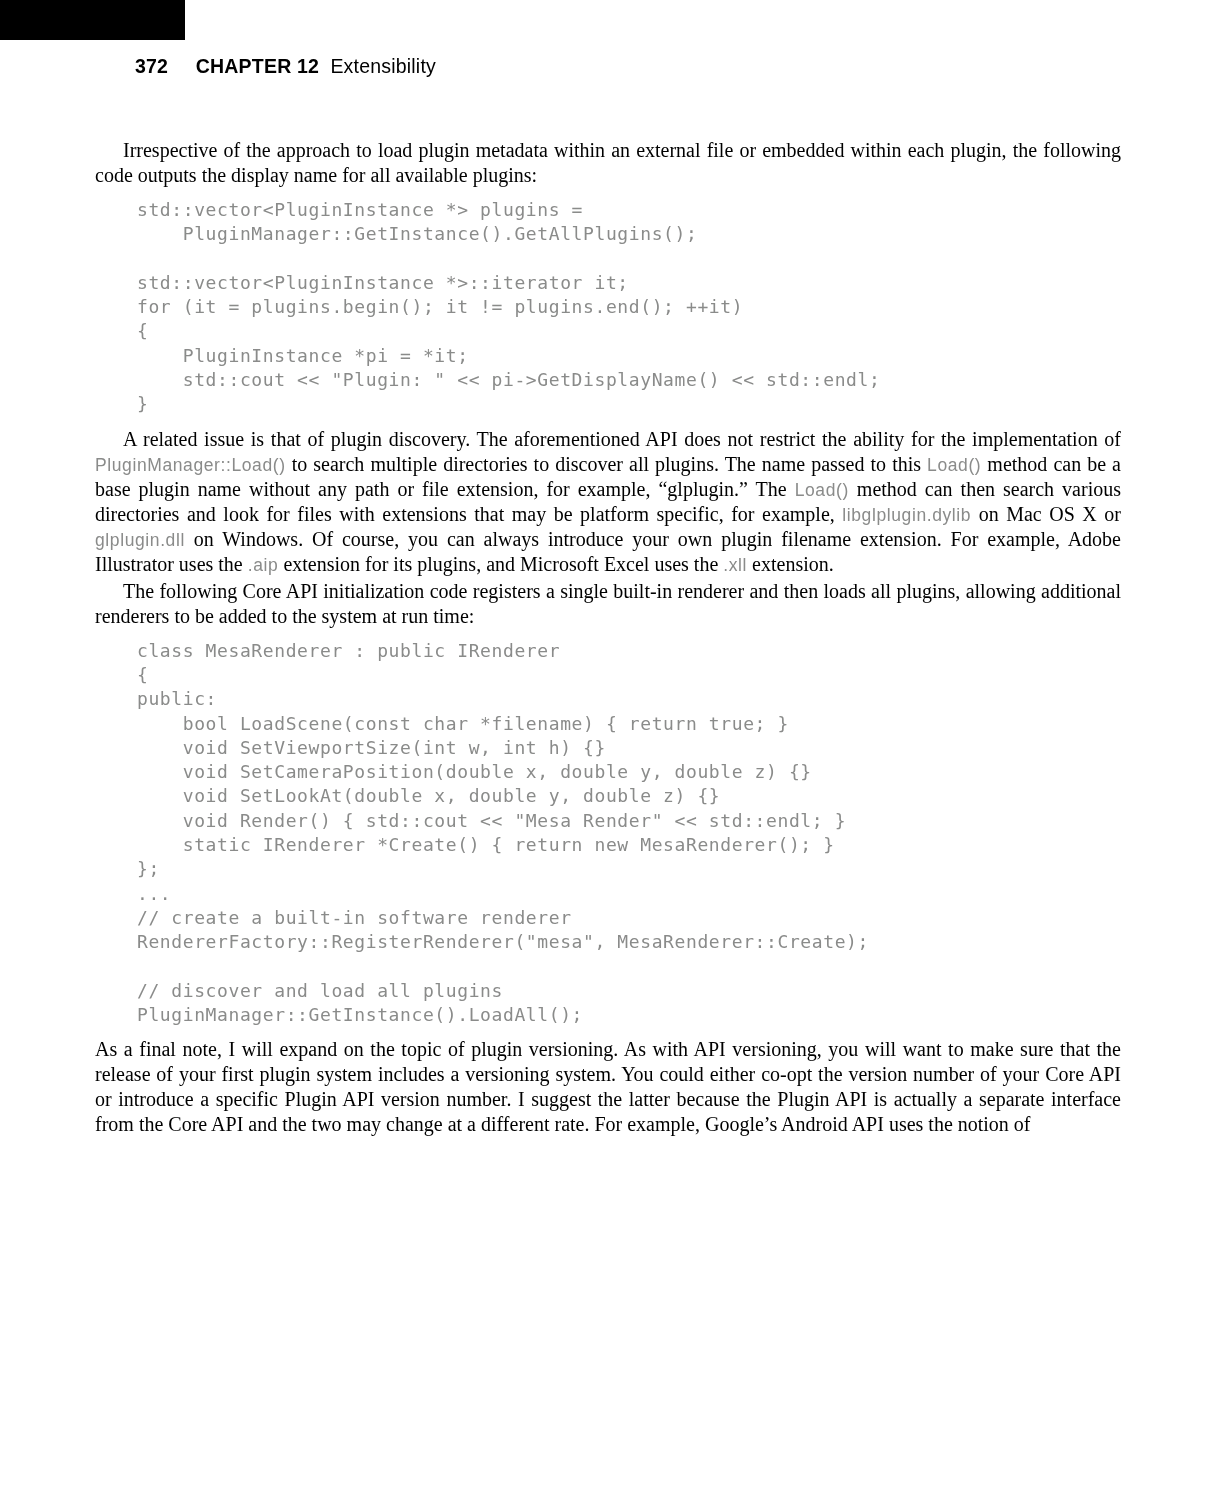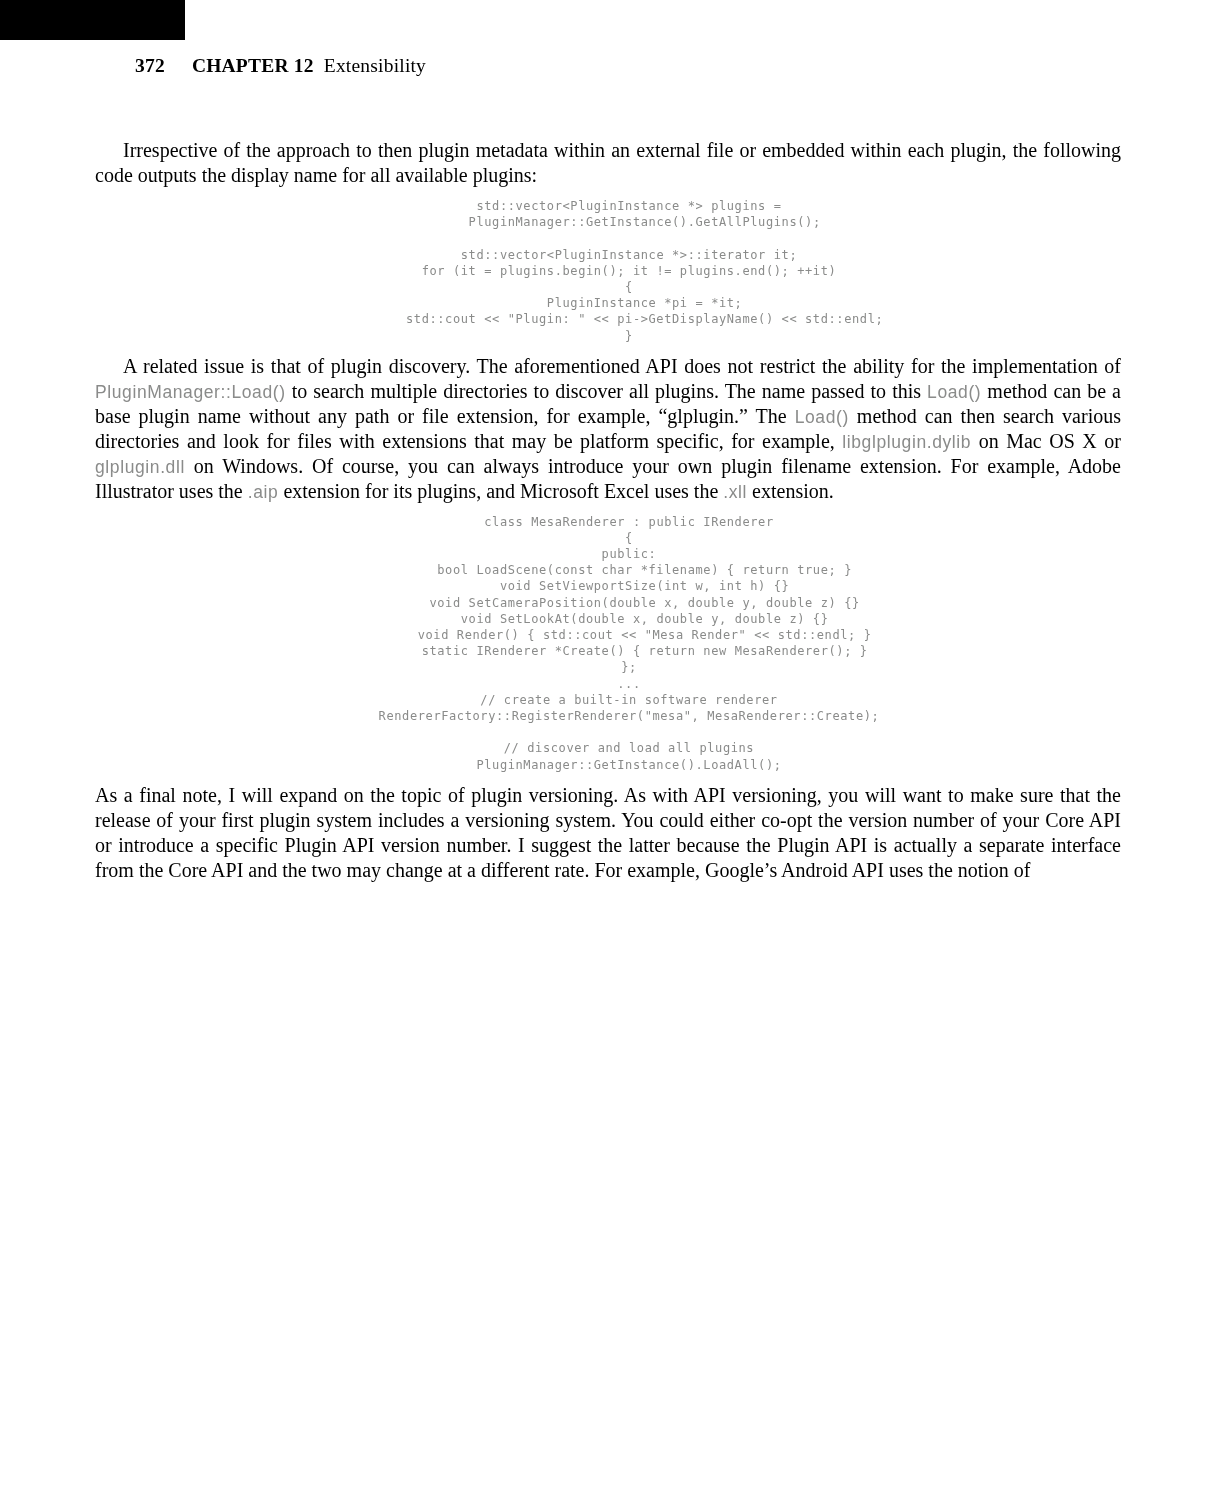--- a/index.html
+++ b/index.html
@@ -22,21 +22,21 @@
     top: 0;
     left: 0;
     width: 185px;
     height: 40px;
     background: #000;
   }
   .running-head {
     position: absolute;
     top: 55px;
     left: 135px;
-    font-family: Liberation Serif, serif;
+    font-family: Liberation Sans, sans-serif;
     font-size: 19.5px;
     letter-spacing: 0.2px;
   }
   .running-head .pageno {
     font-weight: 700;
     margin-right: 22px;
   }
   .running-head .chap {
     font-weight: 700;
   }
@@ -51,27 +51,26 @@
     font-size: 20px;
     line-height: 1.25;
   }
   p.body {
     margin: 0 0 2px 0;
     text-align: justify;
     text-indent: 28px;
   }
   pre.code {
     font-family: "Lucida Console", "Letter Gothic", Menlo, Consolas, monospace;
-    font-size: 12px;
+    font-size: 18px;
     line-height: 1.35;
     color: #8a8b8a;
     margin: 10px 0 10px 42px;
     white-space: pre;
     letter-spacing: 0.6px;
-    text-align: center;
   }
   code.inline {
     font-family: Liberation Sans, sans-serif;
     font-size: 17.5px;
     color: #8a8b8a;
     letter-spacing: 0.6px;
   }
   h3.section {
     font-family: Arial, Helvetica, sans-serif;
     font-size: 22px;
@@ -87,36 +86,37 @@
   <div class="top-band"></div>
 
   <div class="running-head">
     <span class="pageno">372</span>
     <span class="chap">CHAPTER 12</span>
     <span class="chaptitle">&nbsp;<span>Extensibility</span></span>
   </div>
 
   <div class="content">
 
-    <p class="body">Irrespective of the approach to then plugin metadata within an external file or embedded within each plugin, the following code outputs the display name for all available plugins:</p>
+    <p class="body">Irrespective of the approach to load plugin metadata within an external file or embedded within each plugin, the following code outputs the display name for all available plugins:</p>
 
     <pre class="code">std::vector&lt;PluginInstance *&gt; plugins =
     PluginManager::GetInstance().GetAllPlugins();
 
 std::vector&lt;PluginInstance *&gt;::iterator it;
 for (it = plugins.begin(); it != plugins.end(); ++it)
 {
     PluginInstance *pi = *it;
     std::cout &lt;&lt; "Plugin: " &lt;&lt; pi-&gt;GetDisplayName() &lt;&lt; std::endl;
 }</pre>
 
     <p class="body">
       <span>A related issue is that of plugin discovery. The aforementioned API does not restrict the ability for the implementation of </span><code class="inline">PluginManager::Load()</code><span> to search multiple directories to discover all plugins. The name passed to this </span><code class="inline">Load()</code><span> method can be a base plugin name without any path or file extension, for example, “glplugin.” The </span><code class="inline">Load()</code><span> method can then search various directories and look for files with extensions that may be platform specific, for example, </span><code class="inline">libglplugin.dylib</code><span> on Mac OS X or </span><code class="inline">glplugin.dll</code><span> on Windows. Of course, you can always introduce your own plugin filename extension. For example, Adobe Illustrator uses the </span><code class="inline">.aip</code><span> extension for its plugins, and Microsoft Excel uses the </span><code class="inline">.xll</code><span> extension.</span>
     </p>
 
+    <p class="body">The following Core API initialization code registers a single built-in renderer and then loads all plugins, allowing additional renderers to be added to the system at run time:</p>
 
     <pre class="code">class MesaRenderer : public IRenderer
 {
 public:
     bool LoadScene(const char *filename) { return true; }
     void SetViewportSize(int w, int h) {}
     void SetCameraPosition(double x, double y, double z) {}
     void SetLookAt(double x, double y, double z) {}
     void Render() { std::cout &lt;&lt; "Mesa Render" &lt;&lt; std::endl; }
     static IRenderer *Create() { return new MesaRenderer(); }

